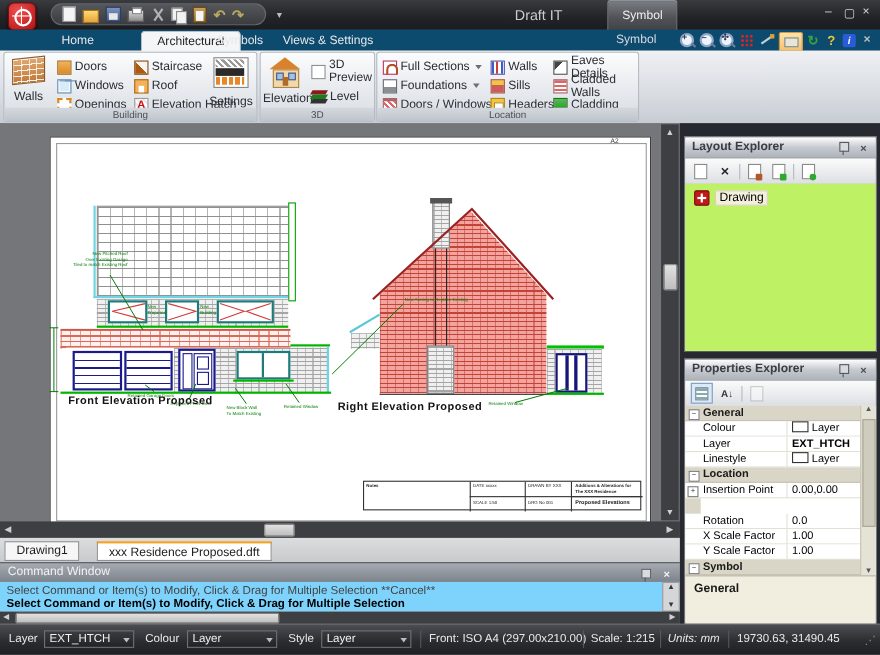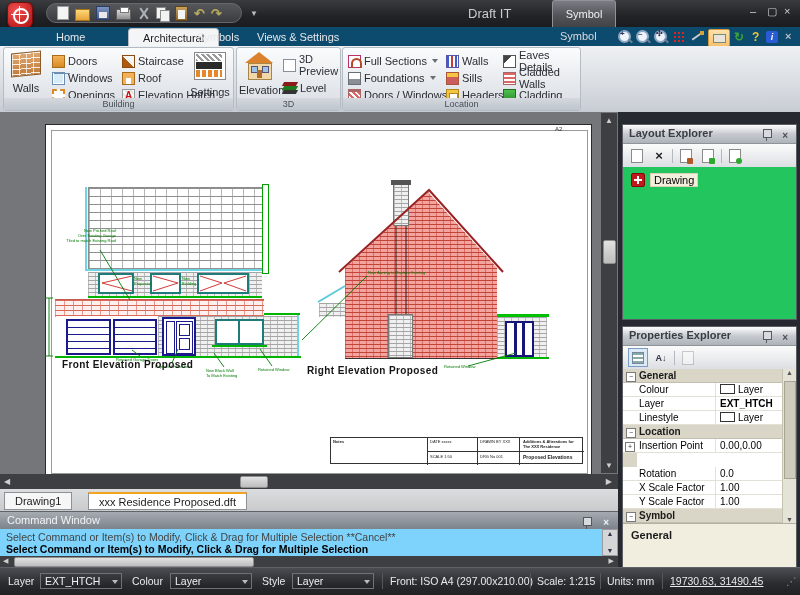--- a/index.html
+++ b/index.html
@@ -486,21 +486,21 @@
               <span class="tbadge" style="background:#2fa82f;"></span>
             </span>
           </span>
         <span class="tsep"></span>
         <span class="tbtn">
             <span class="tpage">
               <span class="tbadge" style="background:#2fa82f;border-radius:50%;"></span>
             </span>
           </span>
       </div>
-      <div style="position:absolute;left:0;top:42px;width:173px;height:152px;background:#22c55e;">
+      <div style="position:absolute;left:0;top:42px;width:173px;height:152px;background:#bef264;">
         <div style="position:absolute;left:8px;top:6px;display:flex;align-items:center;gap:5px;">
           <span style="width:12px;height:12px;background:#c21a1a;border:1px solid #7a0c0c;border-radius:2px;position:relative;flex:none;">
             <i style="position:absolute;left:5px;top:2px;width:2px;height:8px;background:#fff;"></i>
             <i style="position:absolute;left:2px;top:5px;width:8px;height:2px;background:#fff;"></i>
           </span>
           <span style="font-size:11px;background:#f3efdd;padding:0 3px;border:1px solid #d8d2b8;">Drawing</span>
         </div>
       </div>
     </div>
 
@@ -610,19 +610,19 @@
     <div class="sdd" style="left:170px;width:82px;">
       <span>Layer</span><span class="c"></span></div>
     <span class="slab" style="left:262px;">Style</span>
     <div class="sdd" style="left:292px;width:82px;">
       <span>Layer</span><span class="c"></span></div>
     <span class="ssep" style="left:382px;"></span>
     <span class="slab" style="left:390px;">Front: ISO A4 (297.00x210.00)</span>
     <span class="ssep" style="left:530px;"></span>
     <span class="slab" style="left:537px;">Scale: 1:215</span>
     <span class="ssep" style="left:600px;"></span>
-    <span class="slab" style="left:607px;">Units: mm</span>
+    <span class="slab" style="left:607px;font-style:italic;">Units: mm</span>
     <span class="ssep" style="left:662px;"></span>
-    <span class="slab" style="left:670px;text-decoration:underline;">19730.63, 31490.45</span>
+    <span class="slab" style="left:670px;">19730.63, 31490.45</span>
     <span class="slab" style="left:786px;color:#8a8c90;">⋰</span>
   </div>
 
 </div>
 
 </body></html>

